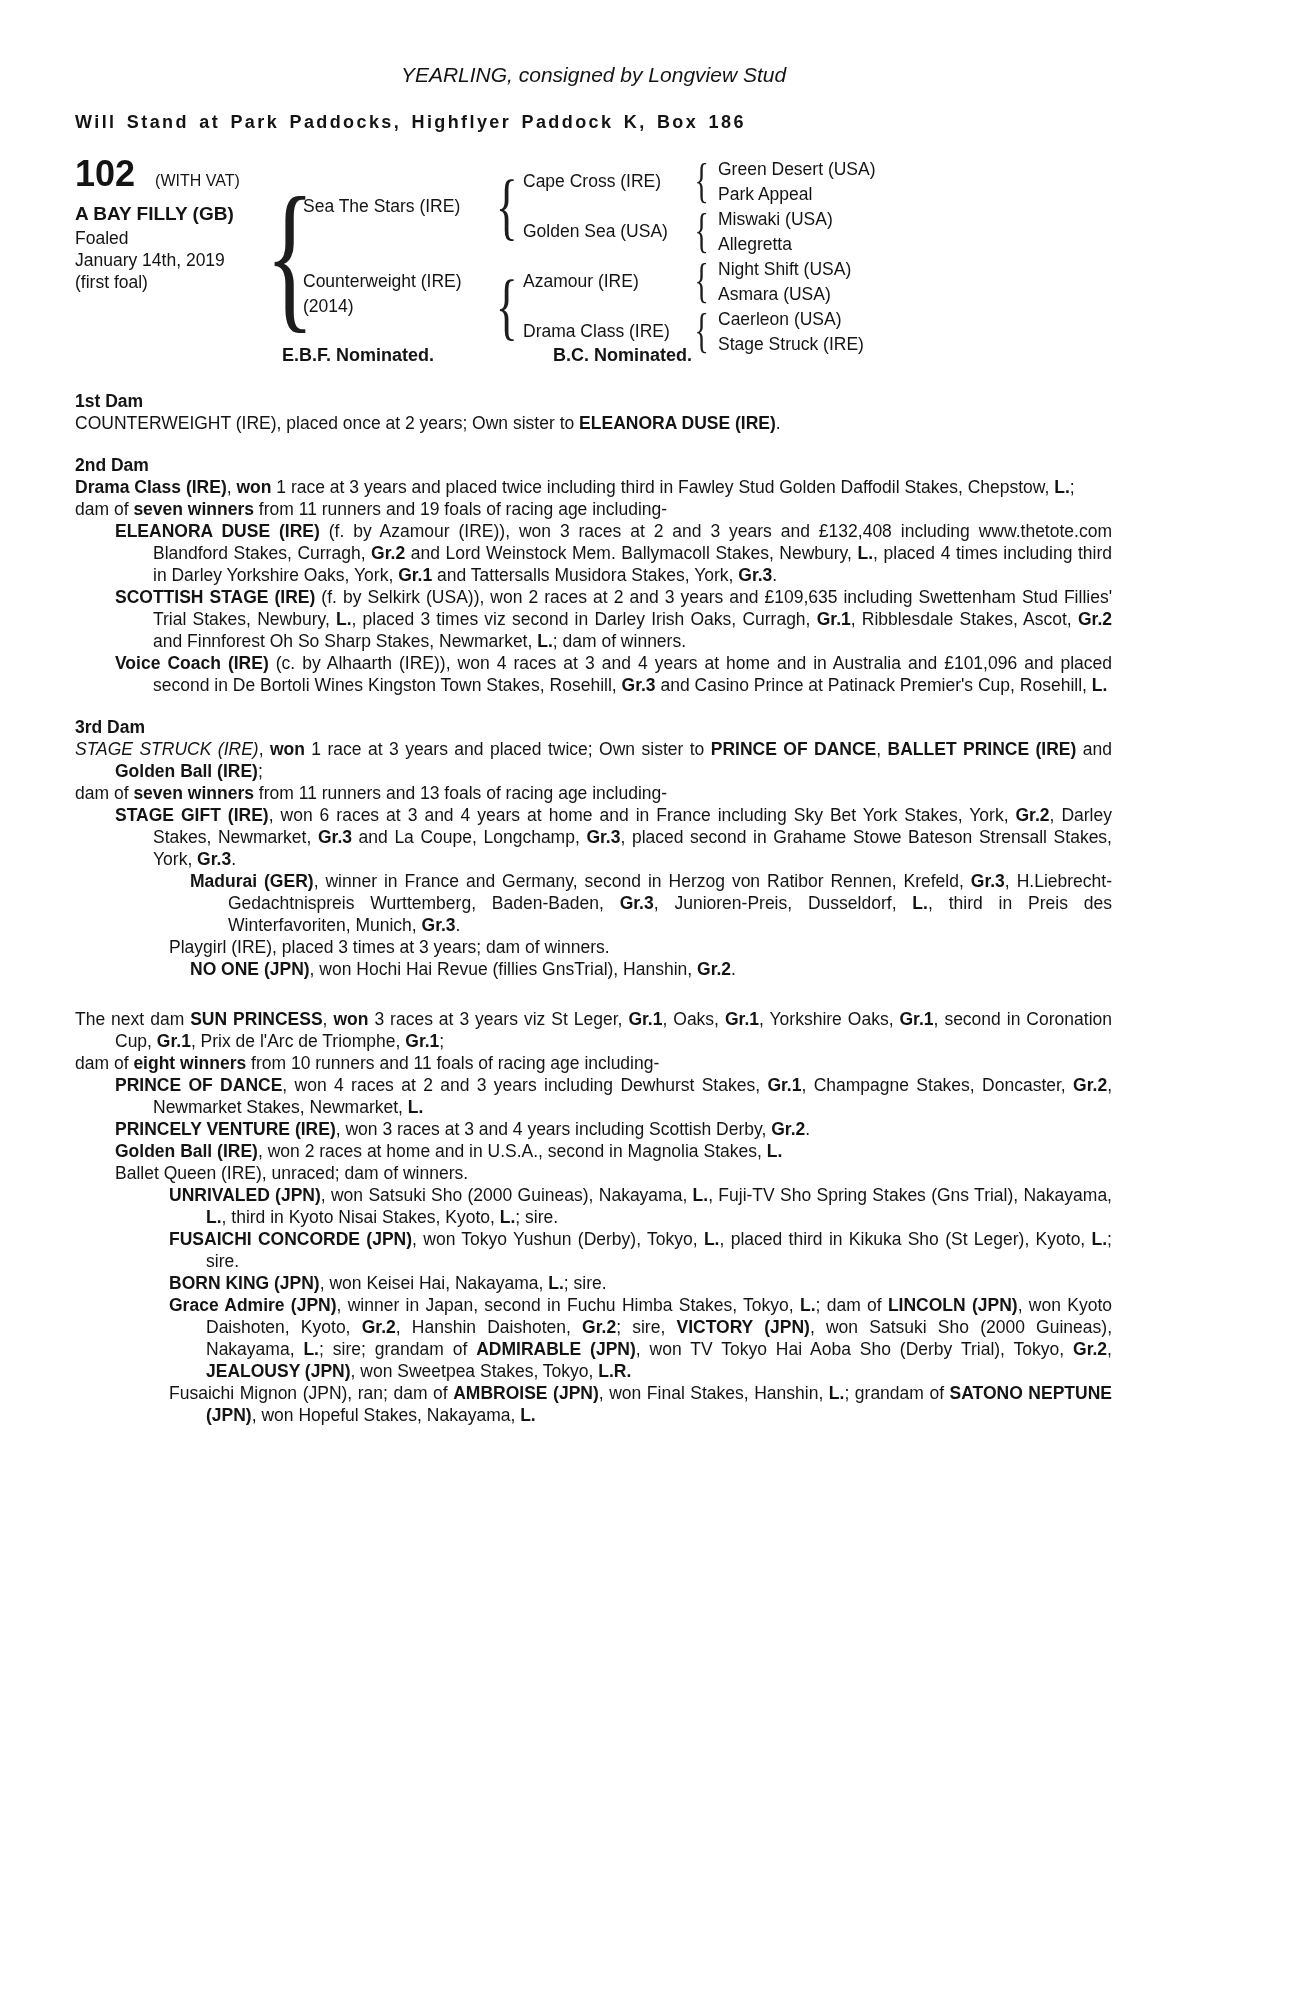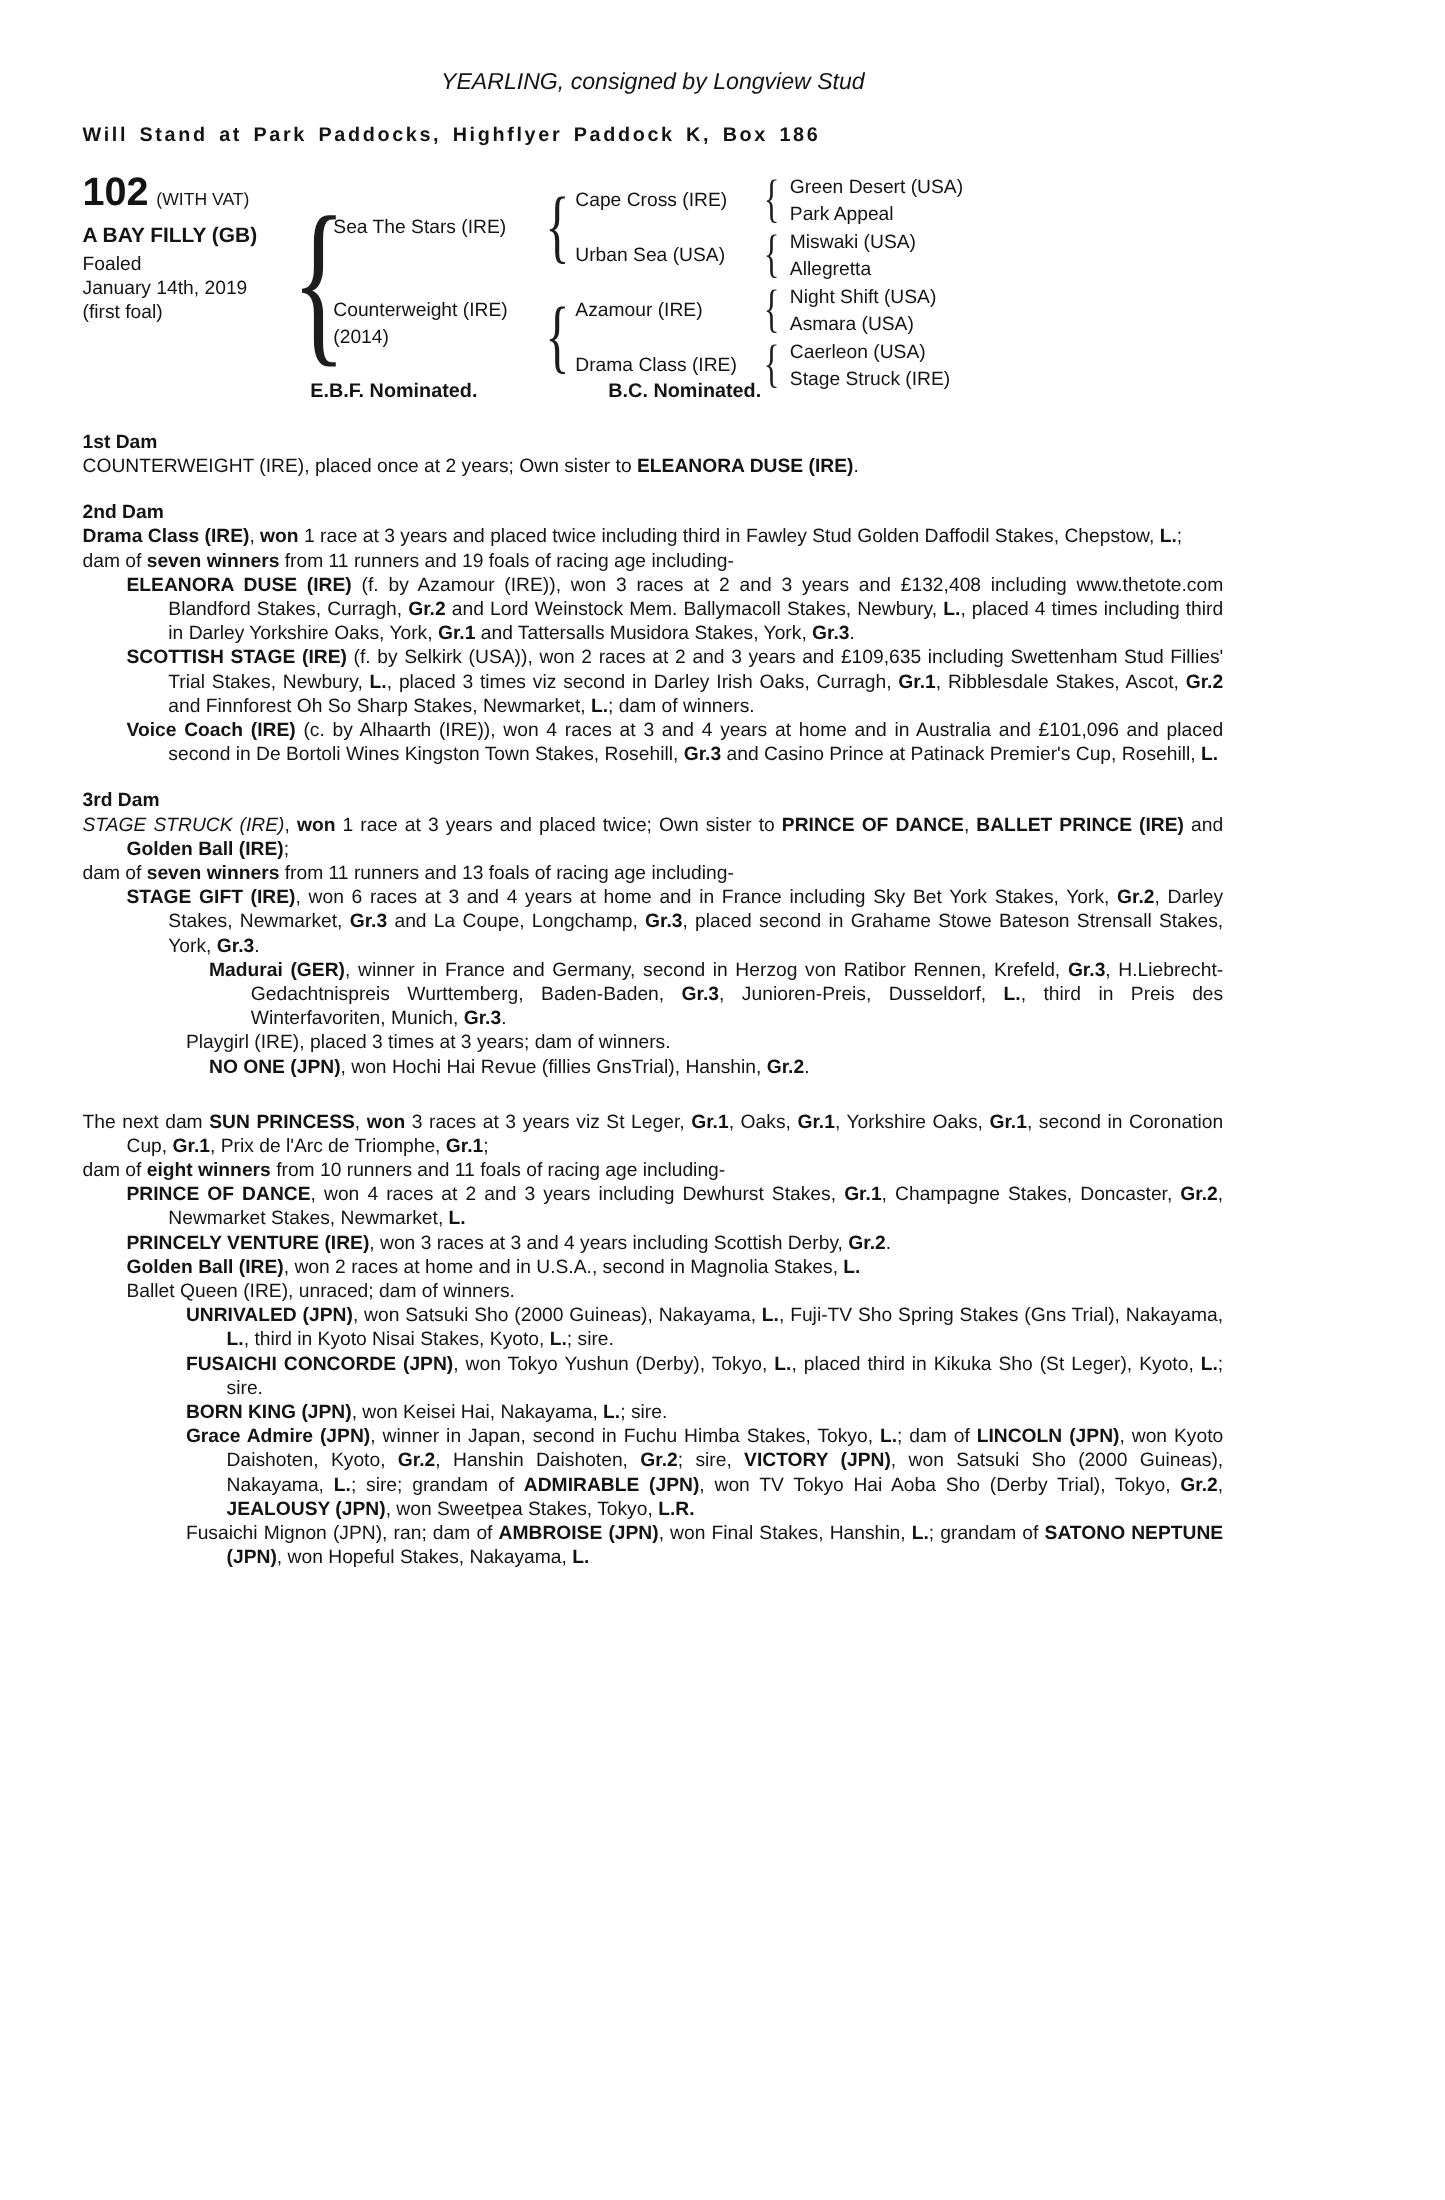--- a/index.html
+++ b/index.html
@@ -33,21 +33,21 @@
   }
 
   
   .pedigree {
     position: relative;
     height: 214px;
     margin-top: 22px;
     font-size: 17.5px;
   }
   .lot-block { position: absolute; left: 0; top: 0; width: 205px; }
-  .lot-number-row { display: flex; align-items: baseline; gap: 7px; margin-bottom: 10px; }
+  .lot-number-row { display: flex; align-items: baseline; gap: 20px; margin-bottom: 10px; }
   .lot-number { font-size: 36px; font-weight: bold; line-height: 36px; }
   .lot-vat { font-size: 16px; }
   .lot-name { font-weight: bold; font-size: 19px; line-height: 23px; margin-bottom: 2px; }
   .lot-line { line-height: 22px; }
 
   .ped-name { position: absolute; line-height: 25px; white-space: nowrap; }
   .ped-dam div { line-height: 25px; white-space: nowrap; }
   .ped-dam { position: absolute; }
 
   .brace {
@@ -118,21 +118,21 @@
     <div class="ped-name" style="left:228px;top:38px;">Sea The Stars (IRE)</div>
     <div class="ped-dam" style="left:228px;top:113px;">
       <div>Counterweight (IRE)</div>
       <div>(2014)</div>
     </div>
 
     <span class="brace brace-md" style="left:423px;top:16px;"></span>
     <span class="brace brace-md" style="left:423px;top:116px;"></span>
 
     <div class="ped-name" style="left:448px;top:13px;">Cape Cross (IRE)</div>
-    <div class="ped-name" style="left:448px;top:63px;">Urban Sea (USA)</div>
+    <div class="ped-name" style="left:448px;top:63px;">Golden Sea (USA)</div>
     <div class="ped-name" style="left:448px;top:113px;">Azamour (IRE)</div>
     <div class="ped-name" style="left:448px;top:163px;">Drama Class (IRE)</div>
 
     <span class="brace brace-sm" style="left:618px;top:2px;"></span>
     <span class="brace brace-sm" style="left:618px;top:52px;"></span>
     <span class="brace brace-sm" style="left:618px;top:102px;"></span>
     <span class="brace brace-sm" style="left:618px;top:152px;"></span>
 
     <div class="ped-name" style="left:643px;top:1px;">Green Desert (USA)</div>
     <div class="ped-name" style="left:643px;top:26px;">Park Appeal</div>

